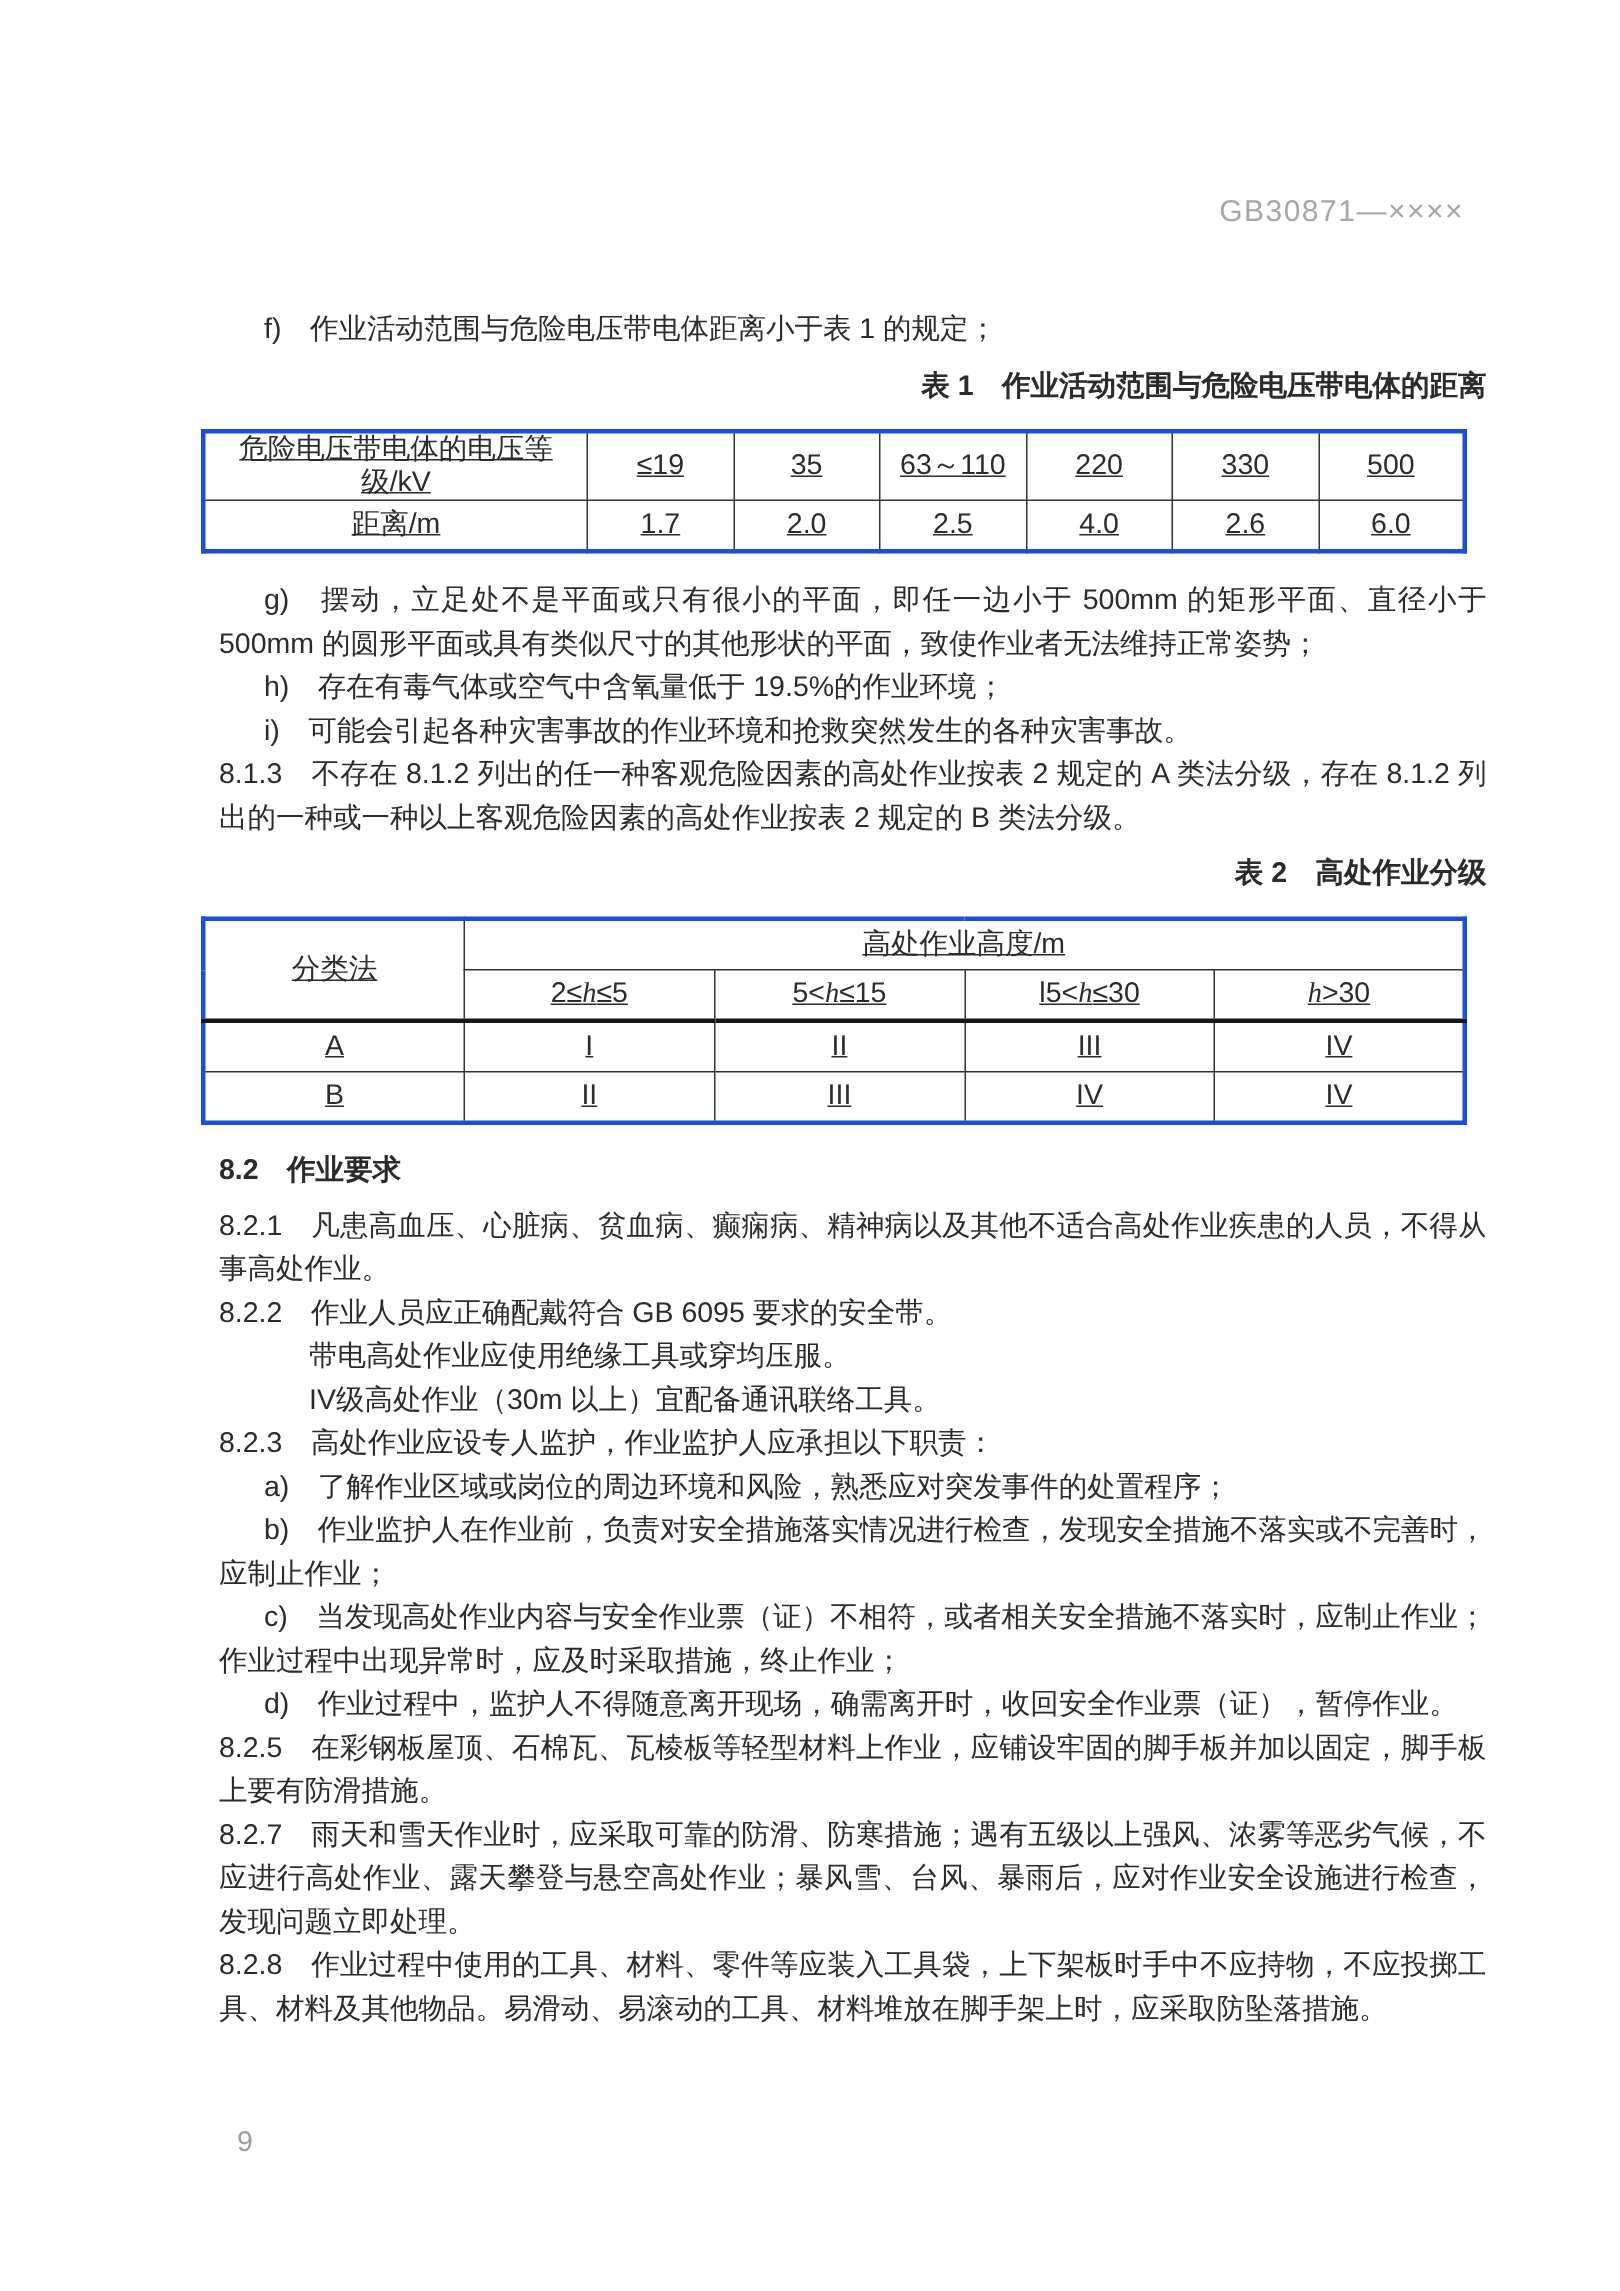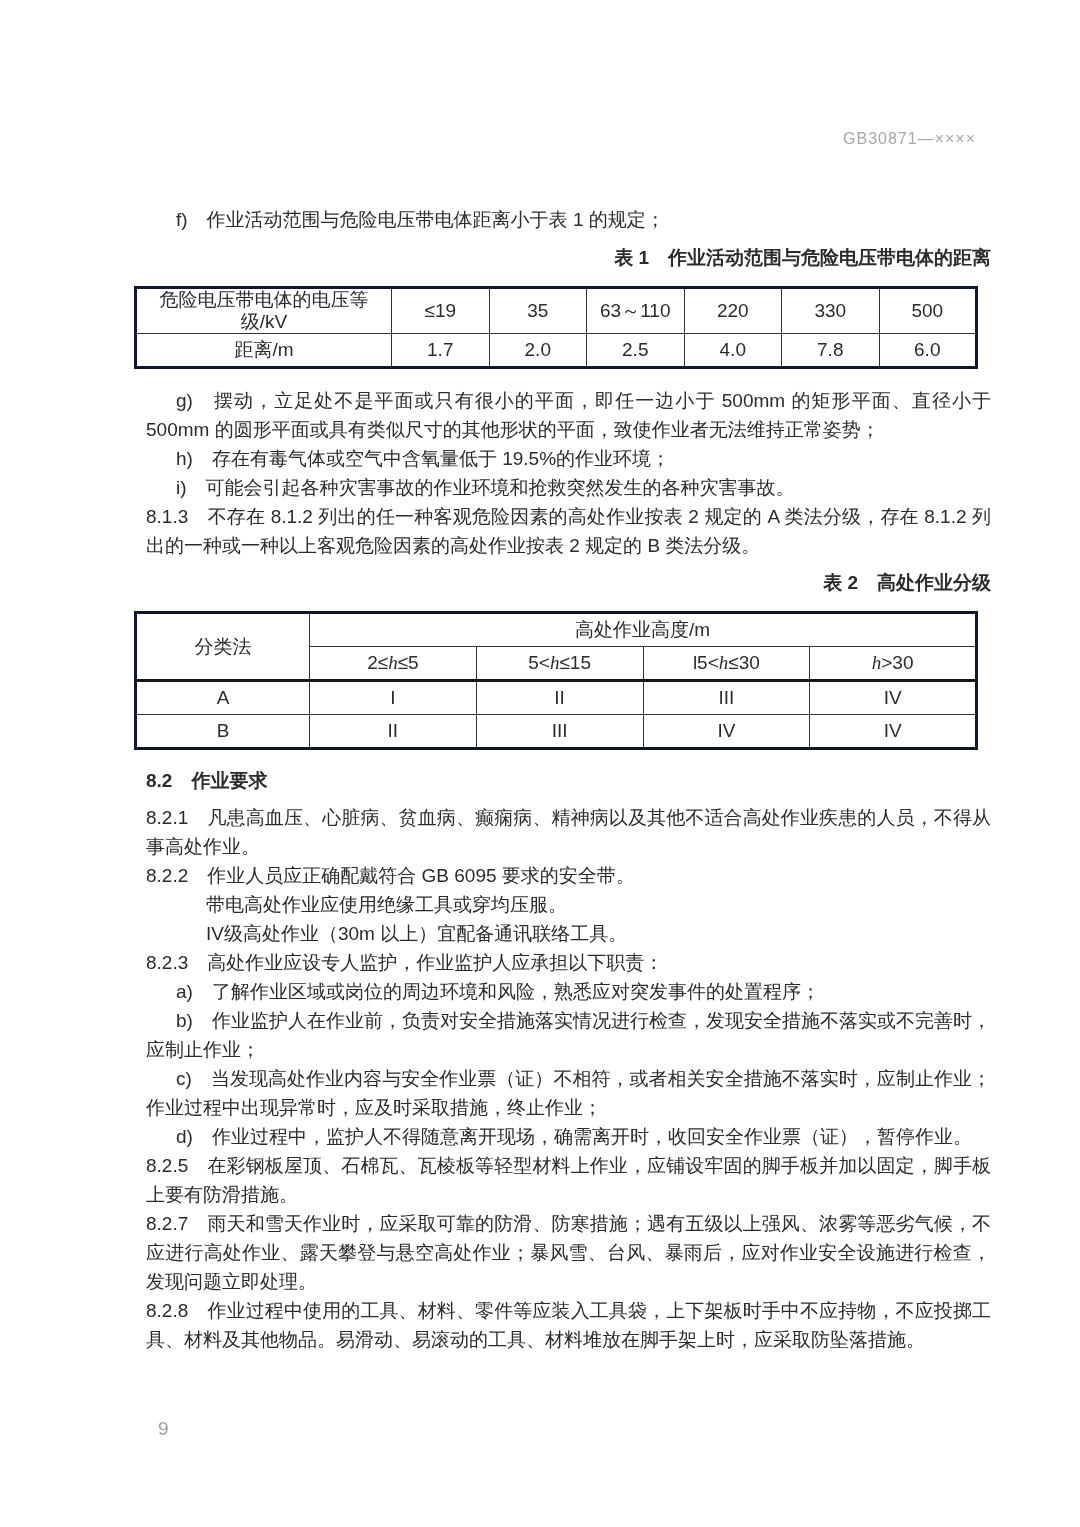--- a/index.html
+++ b/index.html
@@ -3,21 +3,21 @@
 <meta charset="utf-8">
 <style>
   html,body { margin:0; padding:0; background:#ffffff; }
   .page {
     position:relative; width:1080px; height:1527px; background:#ffffff;
     font-family:"Liberation Sans","DejaVu Sans",sans-serif;
     color:#2b2b2b; overflow:hidden;
   }
   .doc-code {
     position:absolute; top:130px; right:104px;
-    color:#a7a7a7; font-size:16px; letter-spacing:1px;
+    color:#a7a7a7; font-size:20px; letter-spacing:1px;
   }
   .content {
     position:absolute; left:146px; top:166px; width:845px;
     font-size:19px; line-height:29px; text-align:justify;margin-top:39px;
   }
   .content p { margin:0; }
   .li   { text-indent:30px; }
   .sub  { padding-left:60px; }
   .caption { text-align:right; font-weight:bold; text-indent:0; }
   .cap1 { margin-top:9px !important; margin-bottom:14px !important; }
@@ -26,21 +26,21 @@
   .mt  { margin-top:17px !important; }
   .mt1 { margin-top:8px  !important; }
   .tbl {
     border-collapse:collapse; width:844px; margin-left:-12px;
     table-layout:fixed;
   }
   .tbl td {
     border:1px solid #333; text-align:center; vertical-align:middle;
     font-size:19px; height:32px; padding:0 4px; line-height:22px;
   }
-  .tbl { border:3px solid #0f172a; }
+  .tbl { border:3px solid #1d4ed8;text-decoration:underline; }
   .t2 td.thick-bottom { border-bottom:3px solid #161616; }
   .t1 .c0 { width:256px; }
   .t2 .c0 { width:174px; }
   .t2 i { font-style:italic; font-family:"Liberation Serif","DejaVu Serif",serif; }
   .page-num {
     position:absolute; left:158px; top:1418px;
     color:#9e9e9e; font-size:19px;
   }
 </style>
 </head>
@@ -75,21 +75,21 @@
           <td>220</td>
           <td>330</td>
           <td>500</td>
         </tr>
         <tr>
           <td>距离/m</td>
           <td>1.7</td>
           <td>2.0</td>
           <td>2.5</td>
           <td>4.0</td>
-          <td>7.8</td>
+          <td>2.6</td>
           <td>6.0</td>
         </tr>
       </tbody>
     </table>
 
     <p class="li mt">g)　摆动，立足处不是平面或只有很小的平面，即任一边小于 500mm 的矩形平面、直径小于 500mm 的圆形平面或具有类似尺寸的其他形状的平面，致使作业者无法维持正常姿势；</p>
     <p class="li">h)　存在有毒气体或空气中含氧量低于 19.5%的作业环境；</p>
     <p class="li">i)　可能会引起各种灾害事故的作业环境和抢救突然发生的各种灾害事故。</p>
     <p class="clause">8.1.3　不存在 8.1.2 列出的任一种客观危险因素的高处作业按表 2 规定的 A 类法分级，存在 8.1.2 列出的一种或一种以上客观危险因素的高处作业按表 2 规定的 B 类法分级。</p>
 

